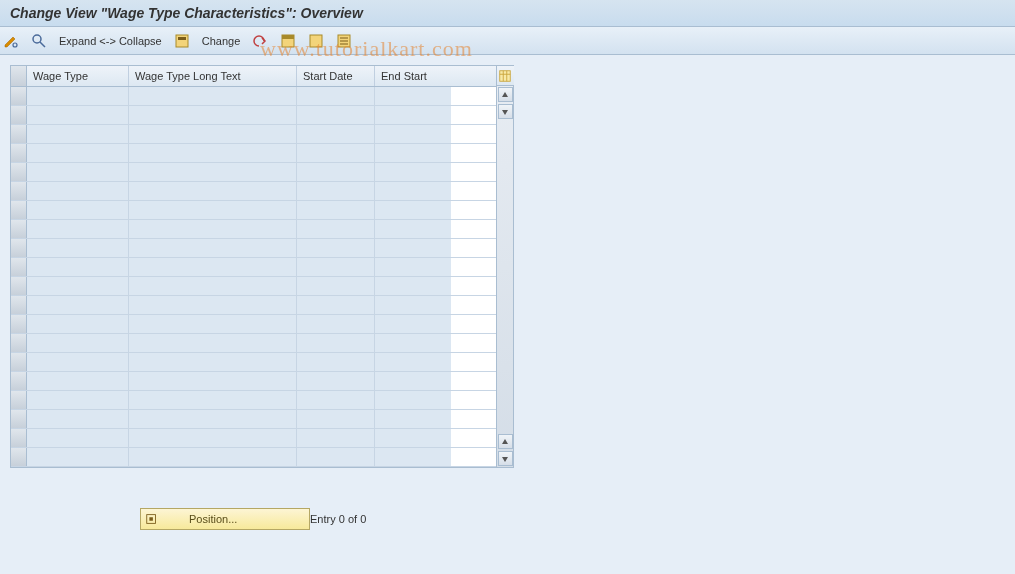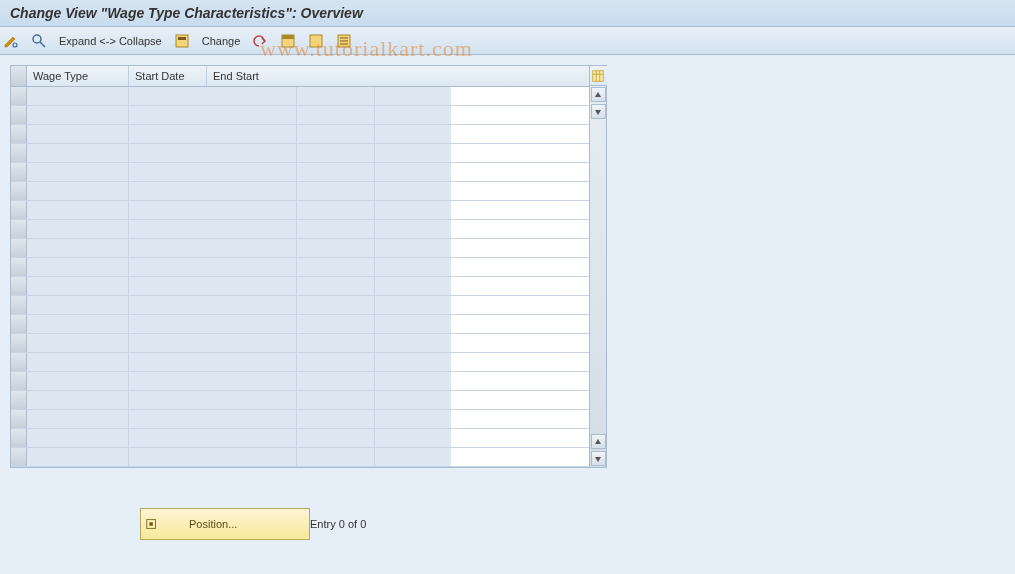--- a/index.html
+++ b/index.html
@@ -45,21 +45,21 @@
       height: 16px;
       vertical-align: middle;
     }
     .content {
       background: #e6eef7;
       padding: 10px;
       height: calc(100% - 52px);
     }
     .table-container {
       display: flex;
-      width: 597px;
+      width: 504px;
       border: 1px solid #a9bdd1;
       background: #fff;
     }
     .table-main {
       flex: 1;
     }
     .table-header {
       display: flex;
       background: linear-gradient(to bottom, #eef3f9, #dde8f2);
       border-bottom: 1px solid #a9bdd1;
@@ -136,21 +136,21 @@
     .scroll-track { flex: 1; }
     
     .footer-row {
       margin-top: 40px;
       display: flex;
       align-items: center;
       padding-left: 130px;
     }
     .position-btn {
       width: 170px;
-      height: 32px;
+      height: 22px;
       background: linear-gradient(to bottom, #fdf5d4, #f7e99b);
       border: 1px solid #b5a764;
       display: flex;
       align-items: center;
       cursor: pointer;
       padding-left: 4px;
       gap: 30px;
       color: #5a4e1a;
     }
     .entry-text {
@@ -236,20 +236,21 @@
 </div>
 
 <div class="watermark">www.tutorialkart.com</div>
 
 <div class="content">
   <div class="table-container">
     <div class="table-main">
       <div class="table-header">
         <div class="row-selector-h"></div>
         <div class="th th-wt">Wage Type</div>
+        <div class="th th-wtlt">Wage Type Long Text</div>
         <div class="th th-sd">Start Date</div>
         <div class="th th-ed">End Start</div>
       </div>
       <div class="table-body" id="tbody">
           <div class="tr">
             <div class="row-selector"></div>
             <div class="td td-wt"></div>
             <div class="td td-wtlt"></div>
             <div class="td td-sd"></div>
             <div class="td td-ed"></div>

